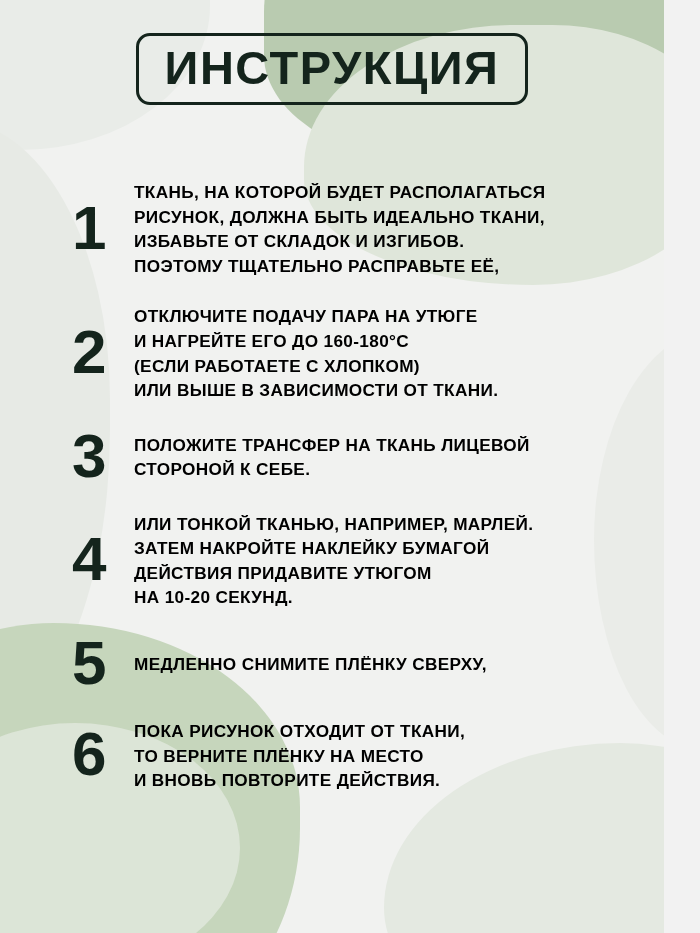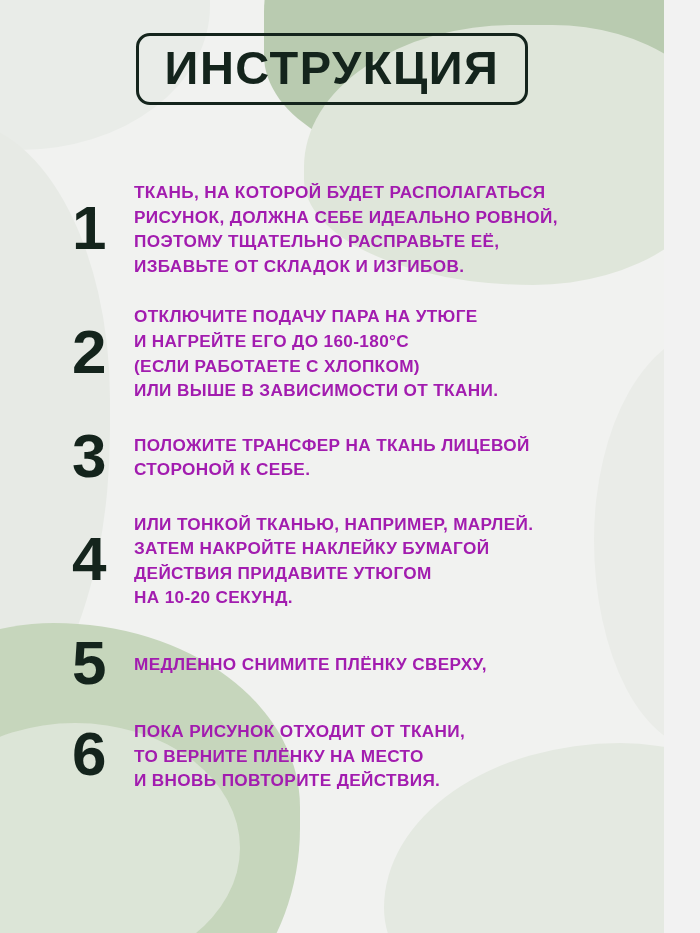--- a/index.html
+++ b/index.html
@@ -141,21 +141,21 @@
   }
   .step-lines {
     flex: 1 1 auto;
     padding-top: 2px;
   }
   .step-line {
     font-size: 17.2px;
     line-height: 1.43;
     font-weight: 700;
     letter-spacing: 0.35px;
-    color: #a21caf;
+    color: #000000;
     white-space: nowrap;
   }
 </style>
 </head>
 <body>
 
 <div class="page">
 
   <div class="blob blob-top-left"></div>
   <div class="blob blob-top-right"></div>
@@ -171,23 +171,23 @@
       <div class="title-text">ИНСТРУКЦИЯ</div>
     </div>
   </div>
 
   <div class="steps">
 
     <div class="step">
       <div class="step-num">1</div>
       <div class="step-lines">
         <div class="step-line">ТКАНЬ, НА КОТОРОЙ БУДЕТ РАСПОЛАГАТЬСЯ</div>
-        <div class="step-line">РИСУНОК, ДОЛЖНА СЕБЕ ИДЕАЛЬНО РОВНОЙ,</div>
+        <div class="step-line">РИСУНОК, ДОЛЖНА БЫТЬ ИДЕАЛЬНО ТКАНИ,</div>
+        <div class="step-line">ИЗБАВЬТЕ ОТ СКЛАДОК И ИЗГИБОВ.</div>
         <div class="step-line">ПОЭТОМУ ТЩАТЕЛЬНО РАСПРАВЬТЕ ЕЁ,</div>
-        <div class="step-line">ИЗБАВЬТЕ ОТ СКЛАДОК И ИЗГИБОВ.</div>
       </div>
     </div>
 
     <div class="step">
       <div class="step-num">2</div>
       <div class="step-lines">
         <div class="step-line">ОТКЛЮЧИТЕ ПОДАЧУ ПАРА НА УТЮГЕ</div>
         <div class="step-line">И НАГРЕЙТЕ ЕГО ДО 160-180°С</div>
         <div class="step-line">(ЕСЛИ РАБОТАЕТЕ С ХЛОПКОМ)</div>
         <div class="step-line">ИЛИ ВЫШЕ В ЗАВИСИМОСТИ ОТ ТКАНИ.</div>

